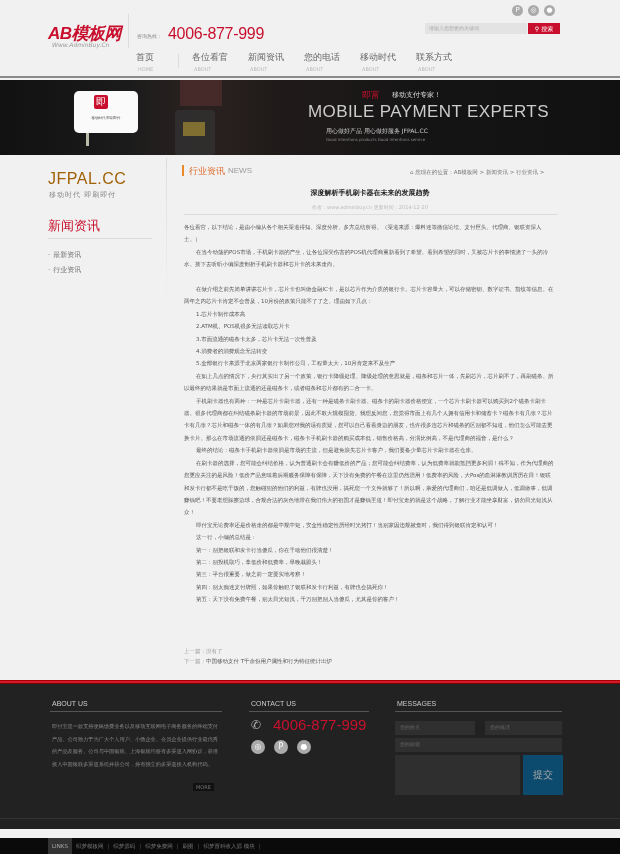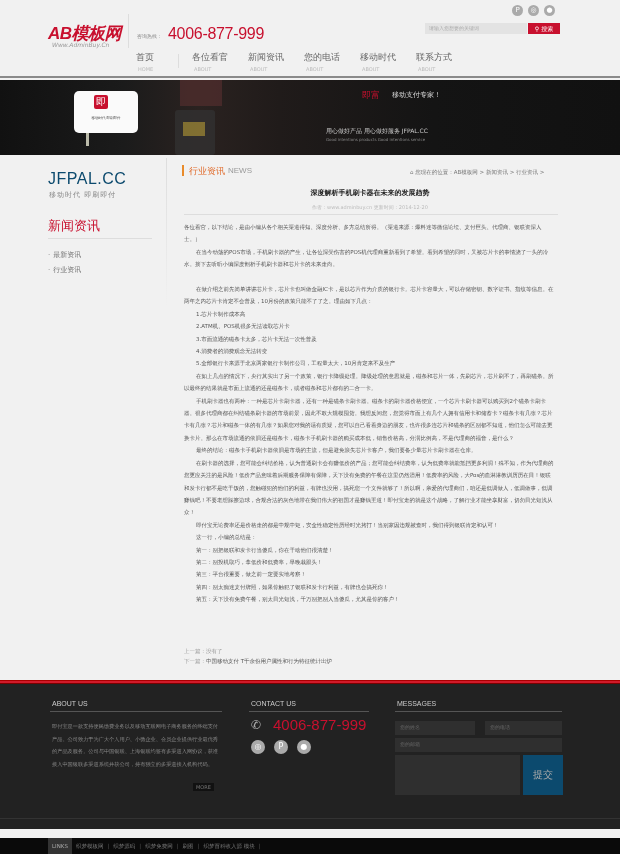--- a/index.html
+++ b/index.html
@@ -32,21 +32,21 @@
   .phone { position: absolute; left: 175px; top: 30px; width: 40px; height: 45px; background: #333; opacity: .7; border-radius: 3px; }
   .phone .scr { position: absolute; left: 8px; top: 12px; width: 22px; height: 14px; background: #a6903a; }
   .card { position: absolute; left: 180px; top: 0; width: 42px; height: 26px; background: #5a3030; opacity: .6; }
   .b-title1 { position: absolute; left: 362px; top: 9px; font-size: 9px; color: #c8102e; text-align: right; }
   .b-title1b { position: absolute; left: 392px; top: 10px; font-size: 7px; color: #ddd; }
   .b-main { position: absolute; left: 308px; top: 22px; font-family: "Liberation Sans", sans-serif; font-size: 17px; color: #ccc; letter-spacing: 0.4px; }
   .b-sub { position: absolute; left: 326px; top: 47px; font-size: 6px; color: #ccc; }
   .b-en { position: absolute; left: 326px; top: 57px; font-size: 4px; color: #888; }
 
   
-  .side-brand { position: absolute; left: 48px; top: 170px; font-family: "Liberation Sans", sans-serif; font-size: 16px; color: #0c4a6e; letter-spacing: 0.5px; }
+  .side-brand { position: absolute; left: 48px; top: 170px; font-family: "Liberation Sans", sans-serif; font-size: 16px; color: #a16207; letter-spacing: 0.5px; }
   .side-brand-sub { position: absolute; left: 49px; top: 190px; font-size: 7px; color: #888; letter-spacing: 1px; }
   .side-title { position: absolute; left: 48px; top: 217px; font-size: 13px; color: #c8102e; }
   .side-line { position: absolute; left: 48px; top: 238px; width: 104px; height: 1px; background: #ddd; }
   .side-list { position: absolute; left: 48px; top: 250px; list-style: none; }
   .side-list li { font-size: 7px; color: #777; height: 15px; }
   .side-list li::before { content: "·"; margin-right: 3px; }
   .vline { position: absolute; left: 166px; top: 158px; width: 1px; height: 150px; background: linear-gradient(#ddd, rgba(221,221,221,0)); }
 
   
   .sec-bar { position: absolute; left: 182px; top: 165px; width: 2px; height: 11px; background: #e98b2a; }
@@ -134,20 +134,21 @@
   <div class="phone">
       <div class="scr"></div>
     </div>
   <div class="device">
     <div class="mark">即</div>
     <div class="small">移动时代  即刷即付</div>
     <div class="jack"></div>
   </div>
   <div class="b-title1">即富</div>
   <div class="b-title1b">移动支付专家！</div>
+  <div class="b-main">MOBILE PAYMENT EXPERTS</div>
   <div class="b-sub">用心做好产品  用心做好服务   JFPAL.CC</div>
   <div class="b-en">Good intentions products   Good intentions service</div>
 </div>
 
 <div class="side-brand">JFPAL.CC</div>
 <div class="side-brand-sub">移动时代  即刷即付</div>
 <div class="side-title">新闻资讯</div>
 <div class="side-line"></div>
 <ul class="side-list">
   <li>最新资讯</li>

